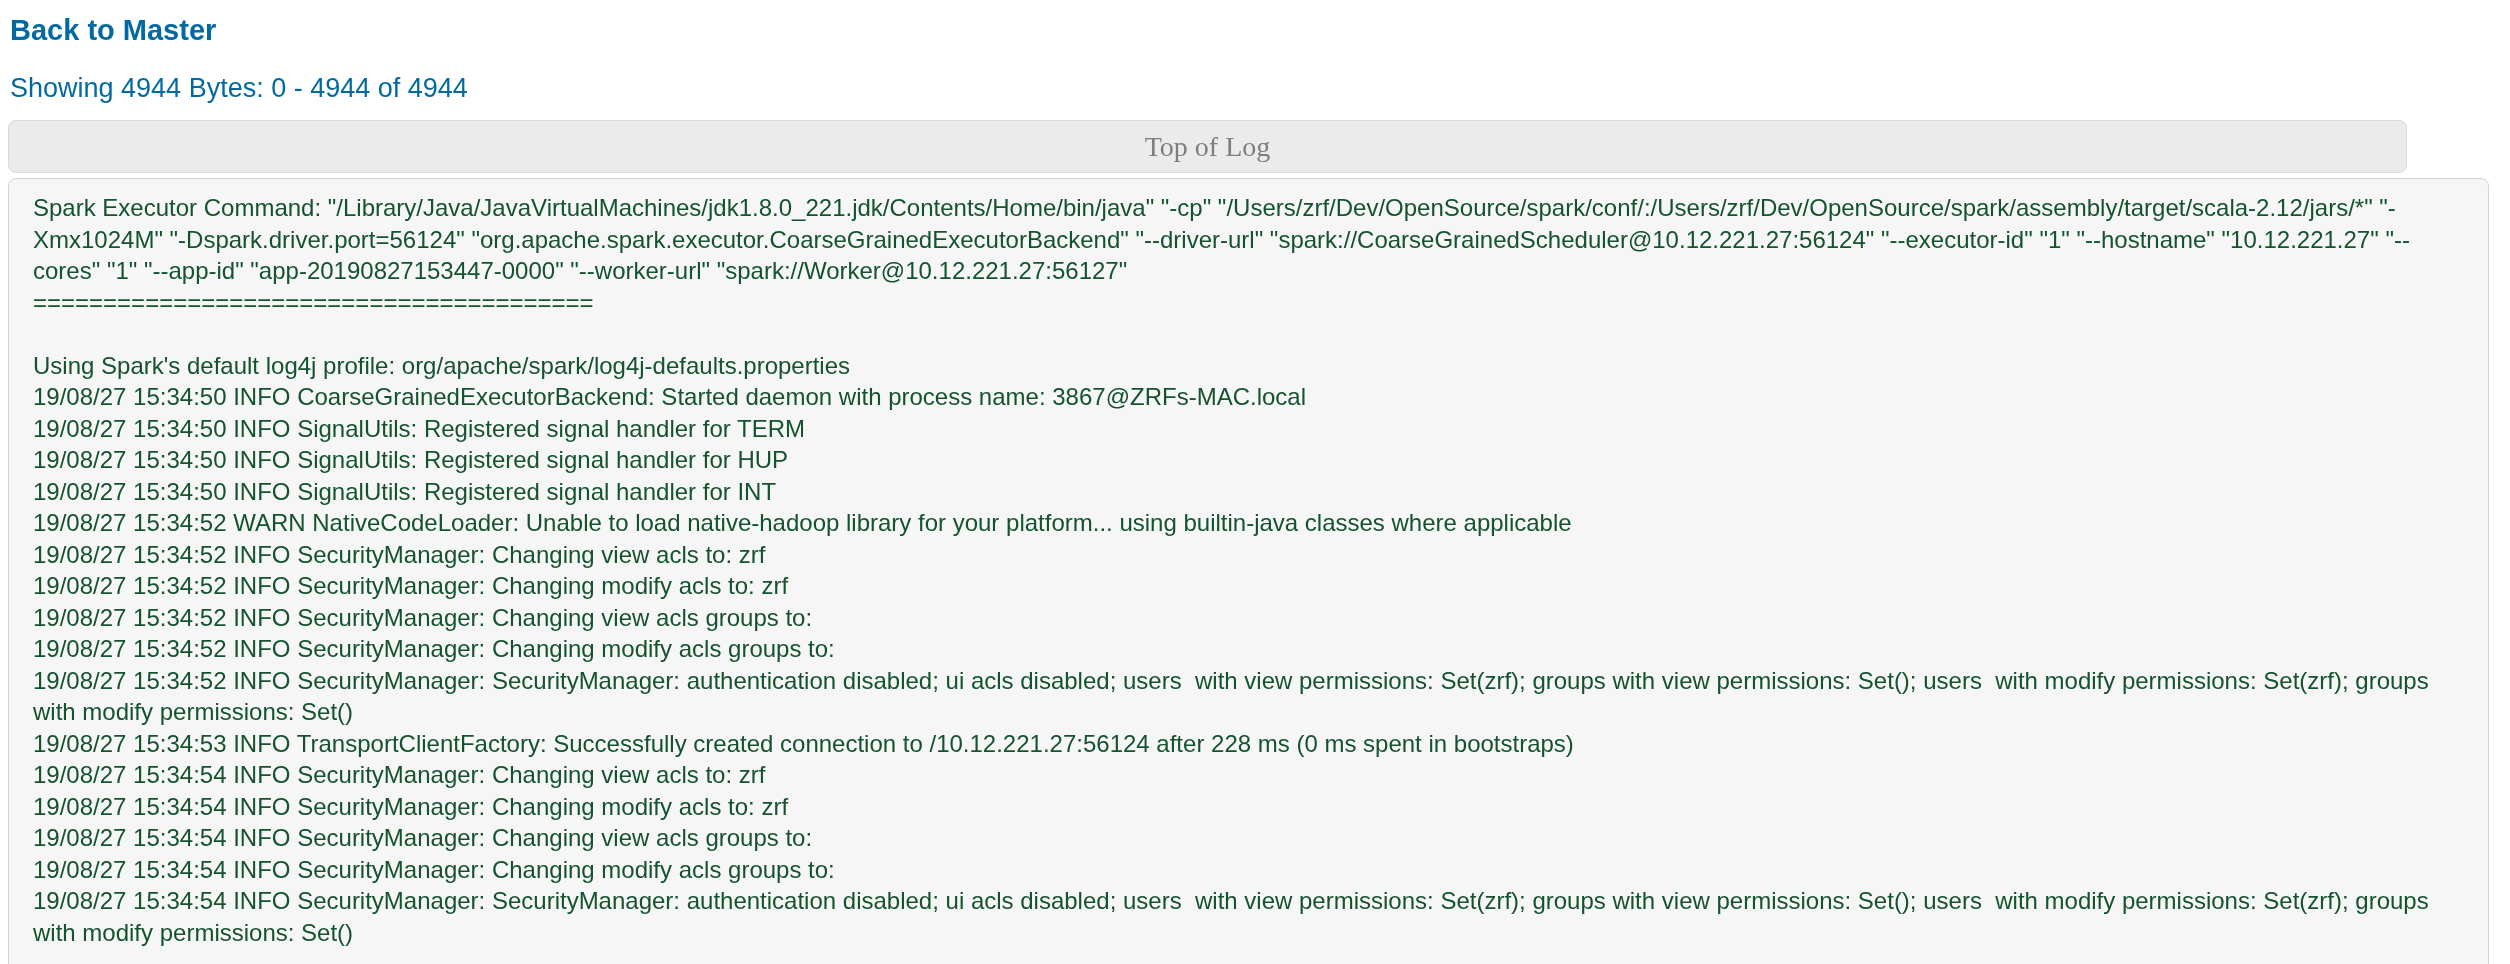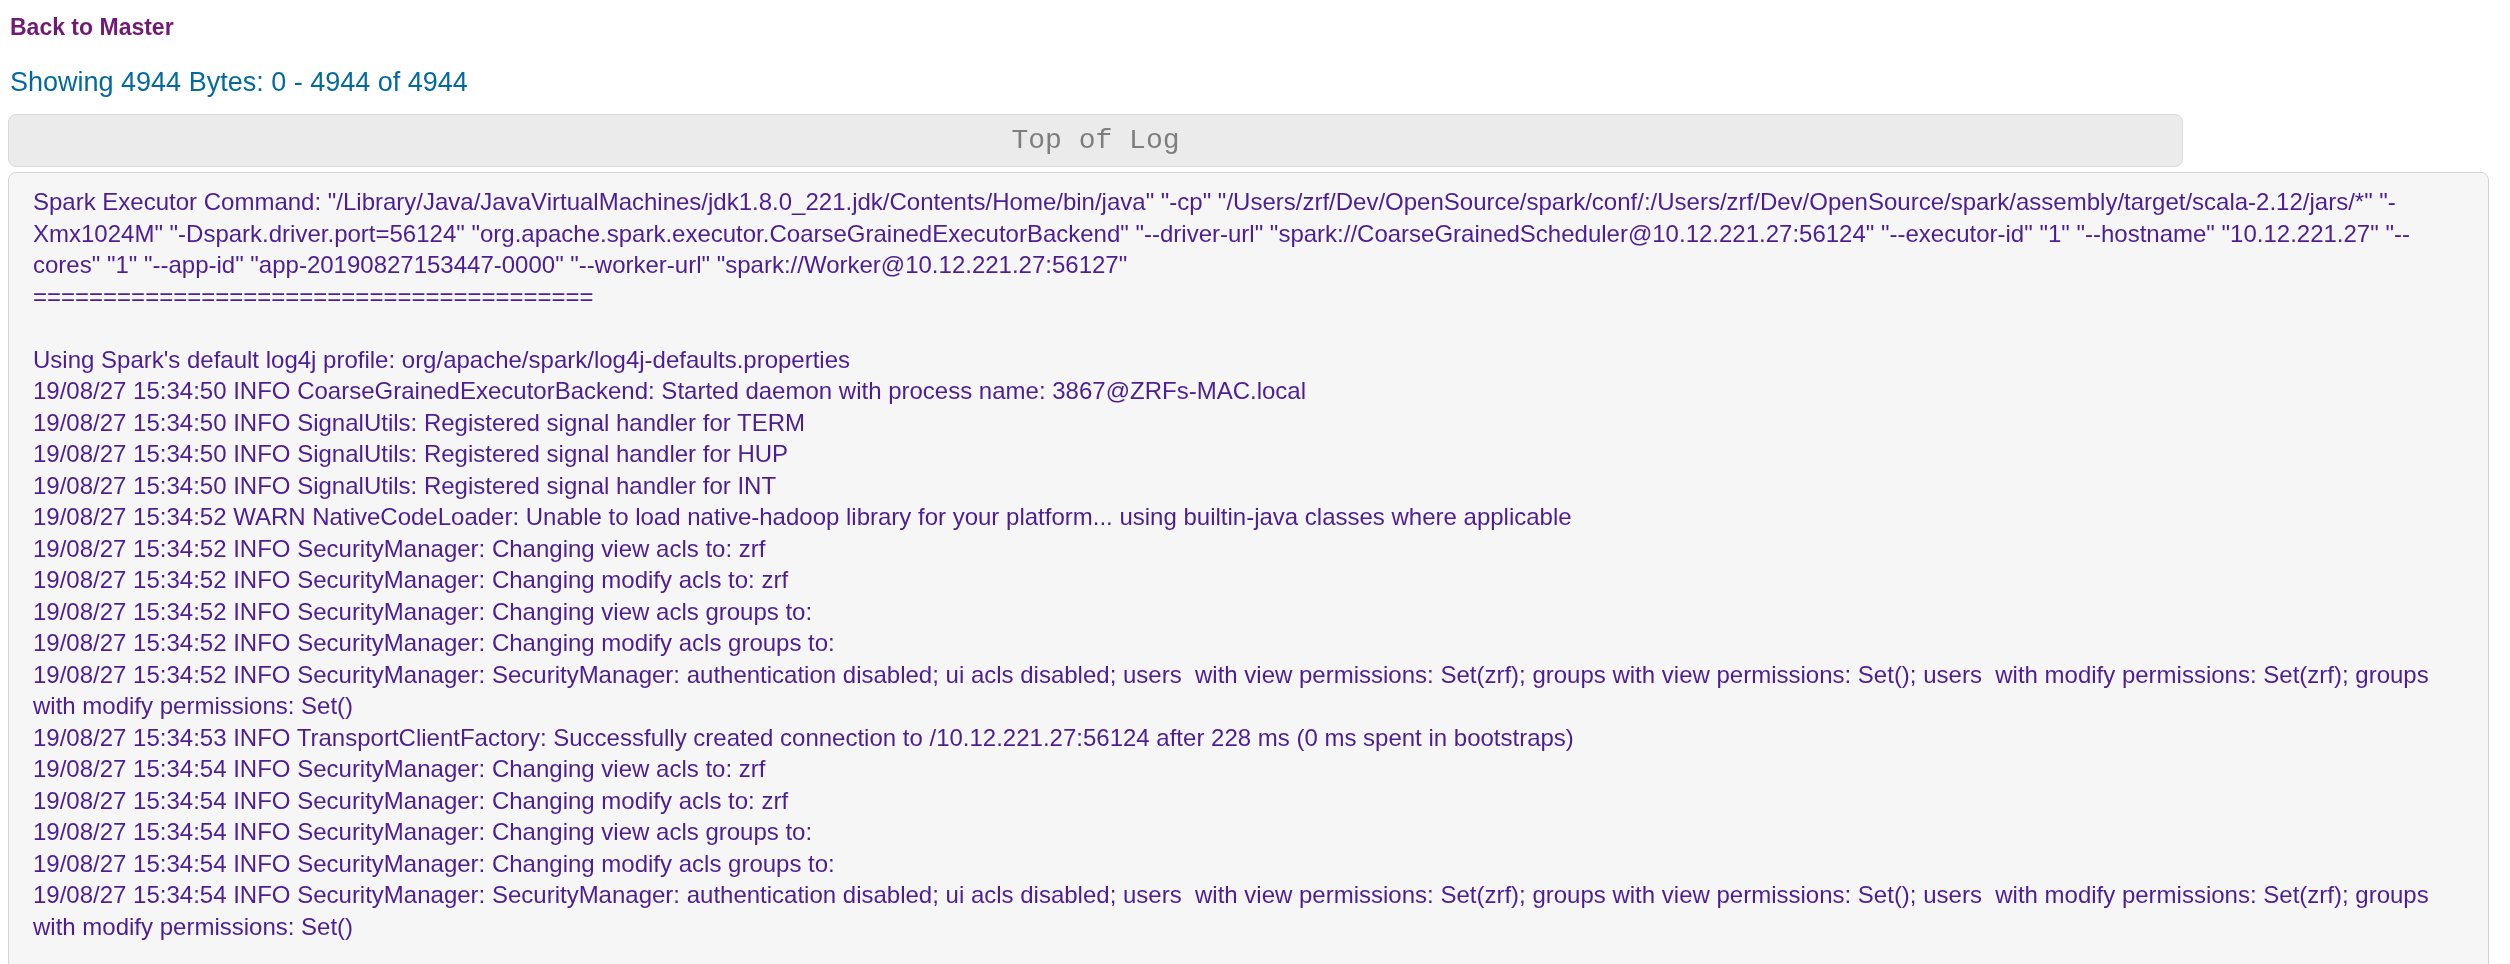--- a/index.html
+++ b/index.html
@@ -7,65 +7,65 @@
     padding: 0;
     width: 2510px;
     height: 964px;
     overflow: hidden;
     background: #ffffff;
     font-family: "Liberation Sans", "DejaVu Sans", sans-serif;
   }
   .back-link {
     display: inline-block;
     margin: 14px 15px 0 10px;
-    font-size: 23px;
+    font-size: 29px;
     font-weight: bold;
-    color: #701a75;
+    color: #0369a1;
     text-decoration: none;
     cursor: pointer;
   }
   .byte-info {
     margin: 26px 0 16px 10px;
     font-size: 27px;
     color: #0369a1;
   }
   .top-button {
     display: block;
     box-sizing: border-box;
     margin-left: 8px;
-    width: 2175px;
+    width: 2399px;
     height: 53px;
     background: #ebebeb;
     border: 1px solid #d9d9d9;
     border-radius: 8px;
     color: #7e7e7e;
     font-size: 28px;
     line-height: 50px;
     text-align: center;
     cursor: pointer;
-    font-family: Liberation Mono, monospace;
+    font-family: Liberation Serif, serif;
     padding: 0;
   }
   .log-container {
     box-sizing: border-box;
     margin: 5px 0 0 8px;
     width: 2481px;
     height: 1010px;
     background: #f6f6f6;
     border: 1px solid #d4d4d4;
     border-radius: 8px;
     padding: 13px 24px;
     overflow: hidden;
   }
   .log-text {
     margin: 0;
     font-family: "Liberation Sans", "DejaVu Sans", sans-serif;
     font-size: 24px;
     line-height: 31.5px;
-    color: #4c1d95;
+    color: #14532d;
     white-space: pre-wrap;
     word-wrap: break-word;
   }
 </style>
 </head>
 <body>
 
 
 
 <a class="back-link">Back to Master</a>

